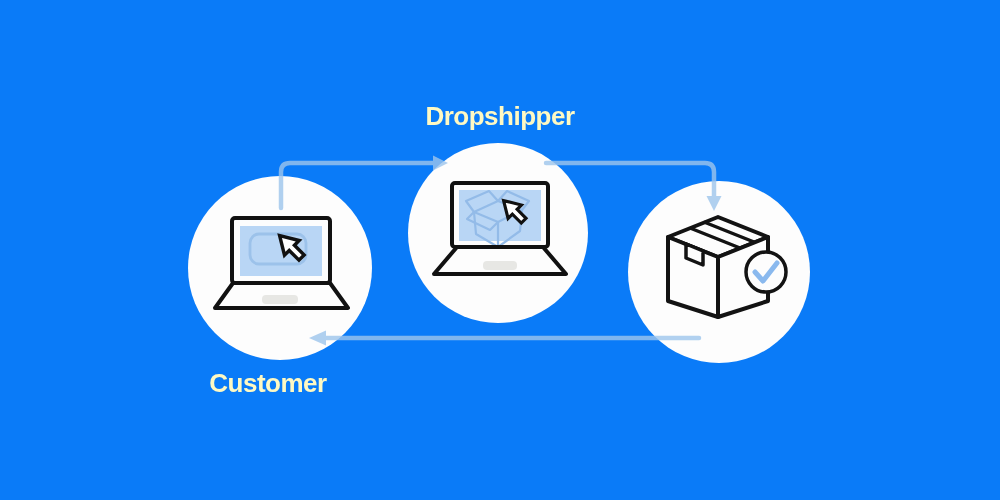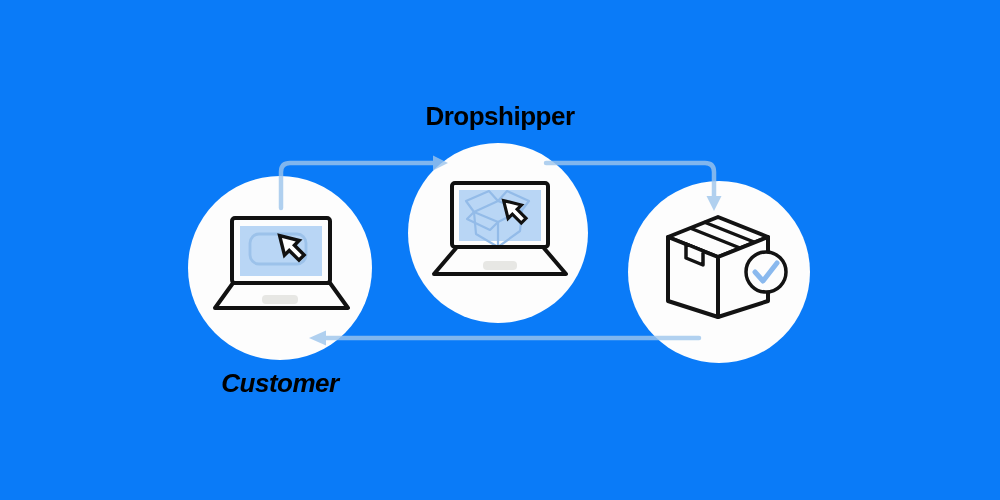--- a/index.html
+++ b/index.html
@@ -17,27 +17,27 @@
   }
   .node-customer{left:188px;top:176px;width:184px;height:184px;}
   .node-dropshipper{left:408px;top:143px;width:180px;height:180px;}
   .node-supplier{left:628px;top:181px;width:182px;height:182px;}
   .overlay{
     position:absolute;left:0;top:0;width:1000px;height:500px;
   }
   .label{
     position:absolute;
     transform:translateX(-50%);
-    color:#000000;
+    color:#fef9c3;
     font-weight:700;
     font-size:26px;
     letter-spacing:-0.5px;
     white-space:nowrap;
   }
-  .label-customer{left:280px;top:368px;font-style:italic;}
+  .label-customer{left:268px;top:368px;}
   .label-dropshipper{left:500px;top:101px;}
   .label-supplier{left:722px;top:368px;}
 </style>
 </head>
 <body>
 
 <div class="stage">
 
   <div class="node node-customer"></div>
   <div class="node node-dropshipper"></div>

